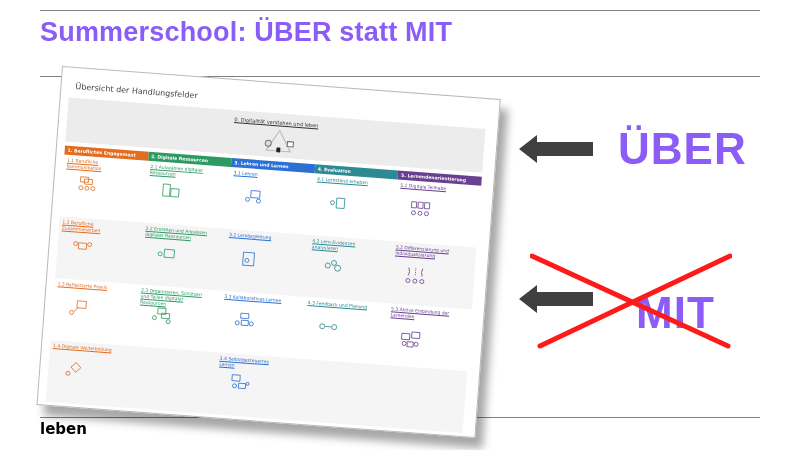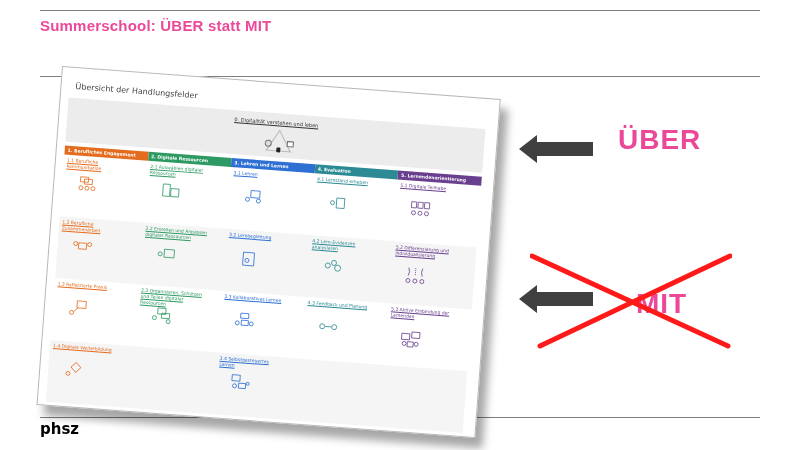--- a/index.html
+++ b/index.html
@@ -1,18 +1,18 @@
 <!DOCTYPE html>
 <html><head>
 <meta charset="utf-8">
 <style>
   html, body { margin:0; padding:0; }
   body { width:800px; height:450px; background:#ffffff; position:relative; overflow:hidden; font-family:"Liberation Sans", sans-serif; }
   .rule { position:absolute; left:40px; width:720px; height:1px; background:#7f7f7f; }
-  .title { position:absolute; left:40px; top:17px; font-size:15px; font-weight:bold; color:#ec4899; letter-spacing:0.2px; font-family:"Liberation Sans", sans-serif; }
+  .title { position:absolute; left:40px; top:17px; font-size:27px; font-weight:bold; color:#8b5cf6; letter-spacing:0.2px; font-family:"Liberation Sans", sans-serif; }
   .footer { position:absolute; left:40px; top:420px; font-size:15px; font-weight:bold; color:#000; font-family:"DejaVu Sans", sans-serif; }
 
   .sheet-wrap { position:absolute; left:62px; top:66px; width:438px; height:338px; transform: rotate(4.3deg) skewY(0deg); transform-origin: 0 0; }
   .sheet { position:absolute; left:0; top:0; width:100%; height:100%; background:#fff; border:1px solid #b8b8b8; box-shadow: 8px 10px 8px rgba(0,0,0,0.35); overflow:hidden; }
   .sheet-title { position:absolute; left:14px; top:14px; font-size:8px; color:#444; font-family:"DejaVu Sans", sans-serif; }
   .top-band { position:absolute; left:8px; top:30px; width:418px; height:44px; background:#ececec; }
   .top-band-label { position:absolute; left:0; right:0; top:6px; text-align:center; font-size:5px; color:#333; text-decoration:underline; font-family:"DejaVu Sans", sans-serif; }
   .triangle { position:absolute; left:200px; top:16px; width:0; height:0; border-left:13px solid transparent; border-right:13px solid transparent; border-bottom:22px solid #bbb; }
   .triangle::after { content:""; position:absolute; left:-11px; top:2px; border-left:11px solid transparent; border-right:11px solid transparent; border-bottom:19px solid #ececec; }
   .tri-dot { position:absolute; left:199px; top:27px; width:5px; height:5px; border-radius:50%; border:1px solid #777; background:#ddd; }
@@ -23,31 +23,31 @@
   .hdr-row { display:flex; height:9px; }
   .hdr { flex:1; color:#fff; font-size:4.5px; font-weight:bold; padding-left:3px; line-height:9px; font-family:"DejaVu Sans", sans-serif; white-space:nowrap; overflow:hidden; }
   .grid-row { display:flex; height:62px; }
   .grid-row.alt { background:#f5f5f5; }
   .cell { flex:1; position:relative; padding:3px 3px; }
   .cell-link { font-size:4.5px; text-decoration:underline; line-height:6px; font-family:"DejaVu Sans", sans-serif; display:block; width:62px; }
   .cell-icon { position:absolute; left:14px; top:20px; width:22px; height:18px; }
 
   .arrow { position:absolute; width:74px; height:28px; }
   .arrow svg { width:100%; height:100%; }
-  .big-word { position:absolute; font-size:28px; font-weight:bold; color:#ec4899; font-family:"Liberation Sans", sans-serif; letter-spacing:1px; }
+  .big-word { position:absolute; font-size:44px; font-weight:bold; color:#8b5cf6; font-family:"Liberation Sans", sans-serif; letter-spacing:1px; }
   .cross { position:absolute; left:530px; top:252px; width:202px; height:98px; }
 </style>
 </head>
 <body>
 
 <div class="rule" style="top:10px;"></div>
 <div class="title">Summerschool: ÜBER statt MIT</div>
 <div class="rule" style="top:76px;"></div>
 <div class="rule" style="top:417px;"></div>
-<div class="footer">phsz</div>
+<div class="footer">leben</div>
 
 <div class="sheet-wrap">
   <div class="sheet">
     <div class="sheet-title">Übersicht der Handlungsfelder</div>
     <div class="top-band">
       <div class="top-band-label">0. Digitalität verstehen und leben</div>
       <div class="triangle"></div>
       <div class="tri-dot"></div>
       <div class="tri-sq"></div>
       <div class="tri-hand"></div>

